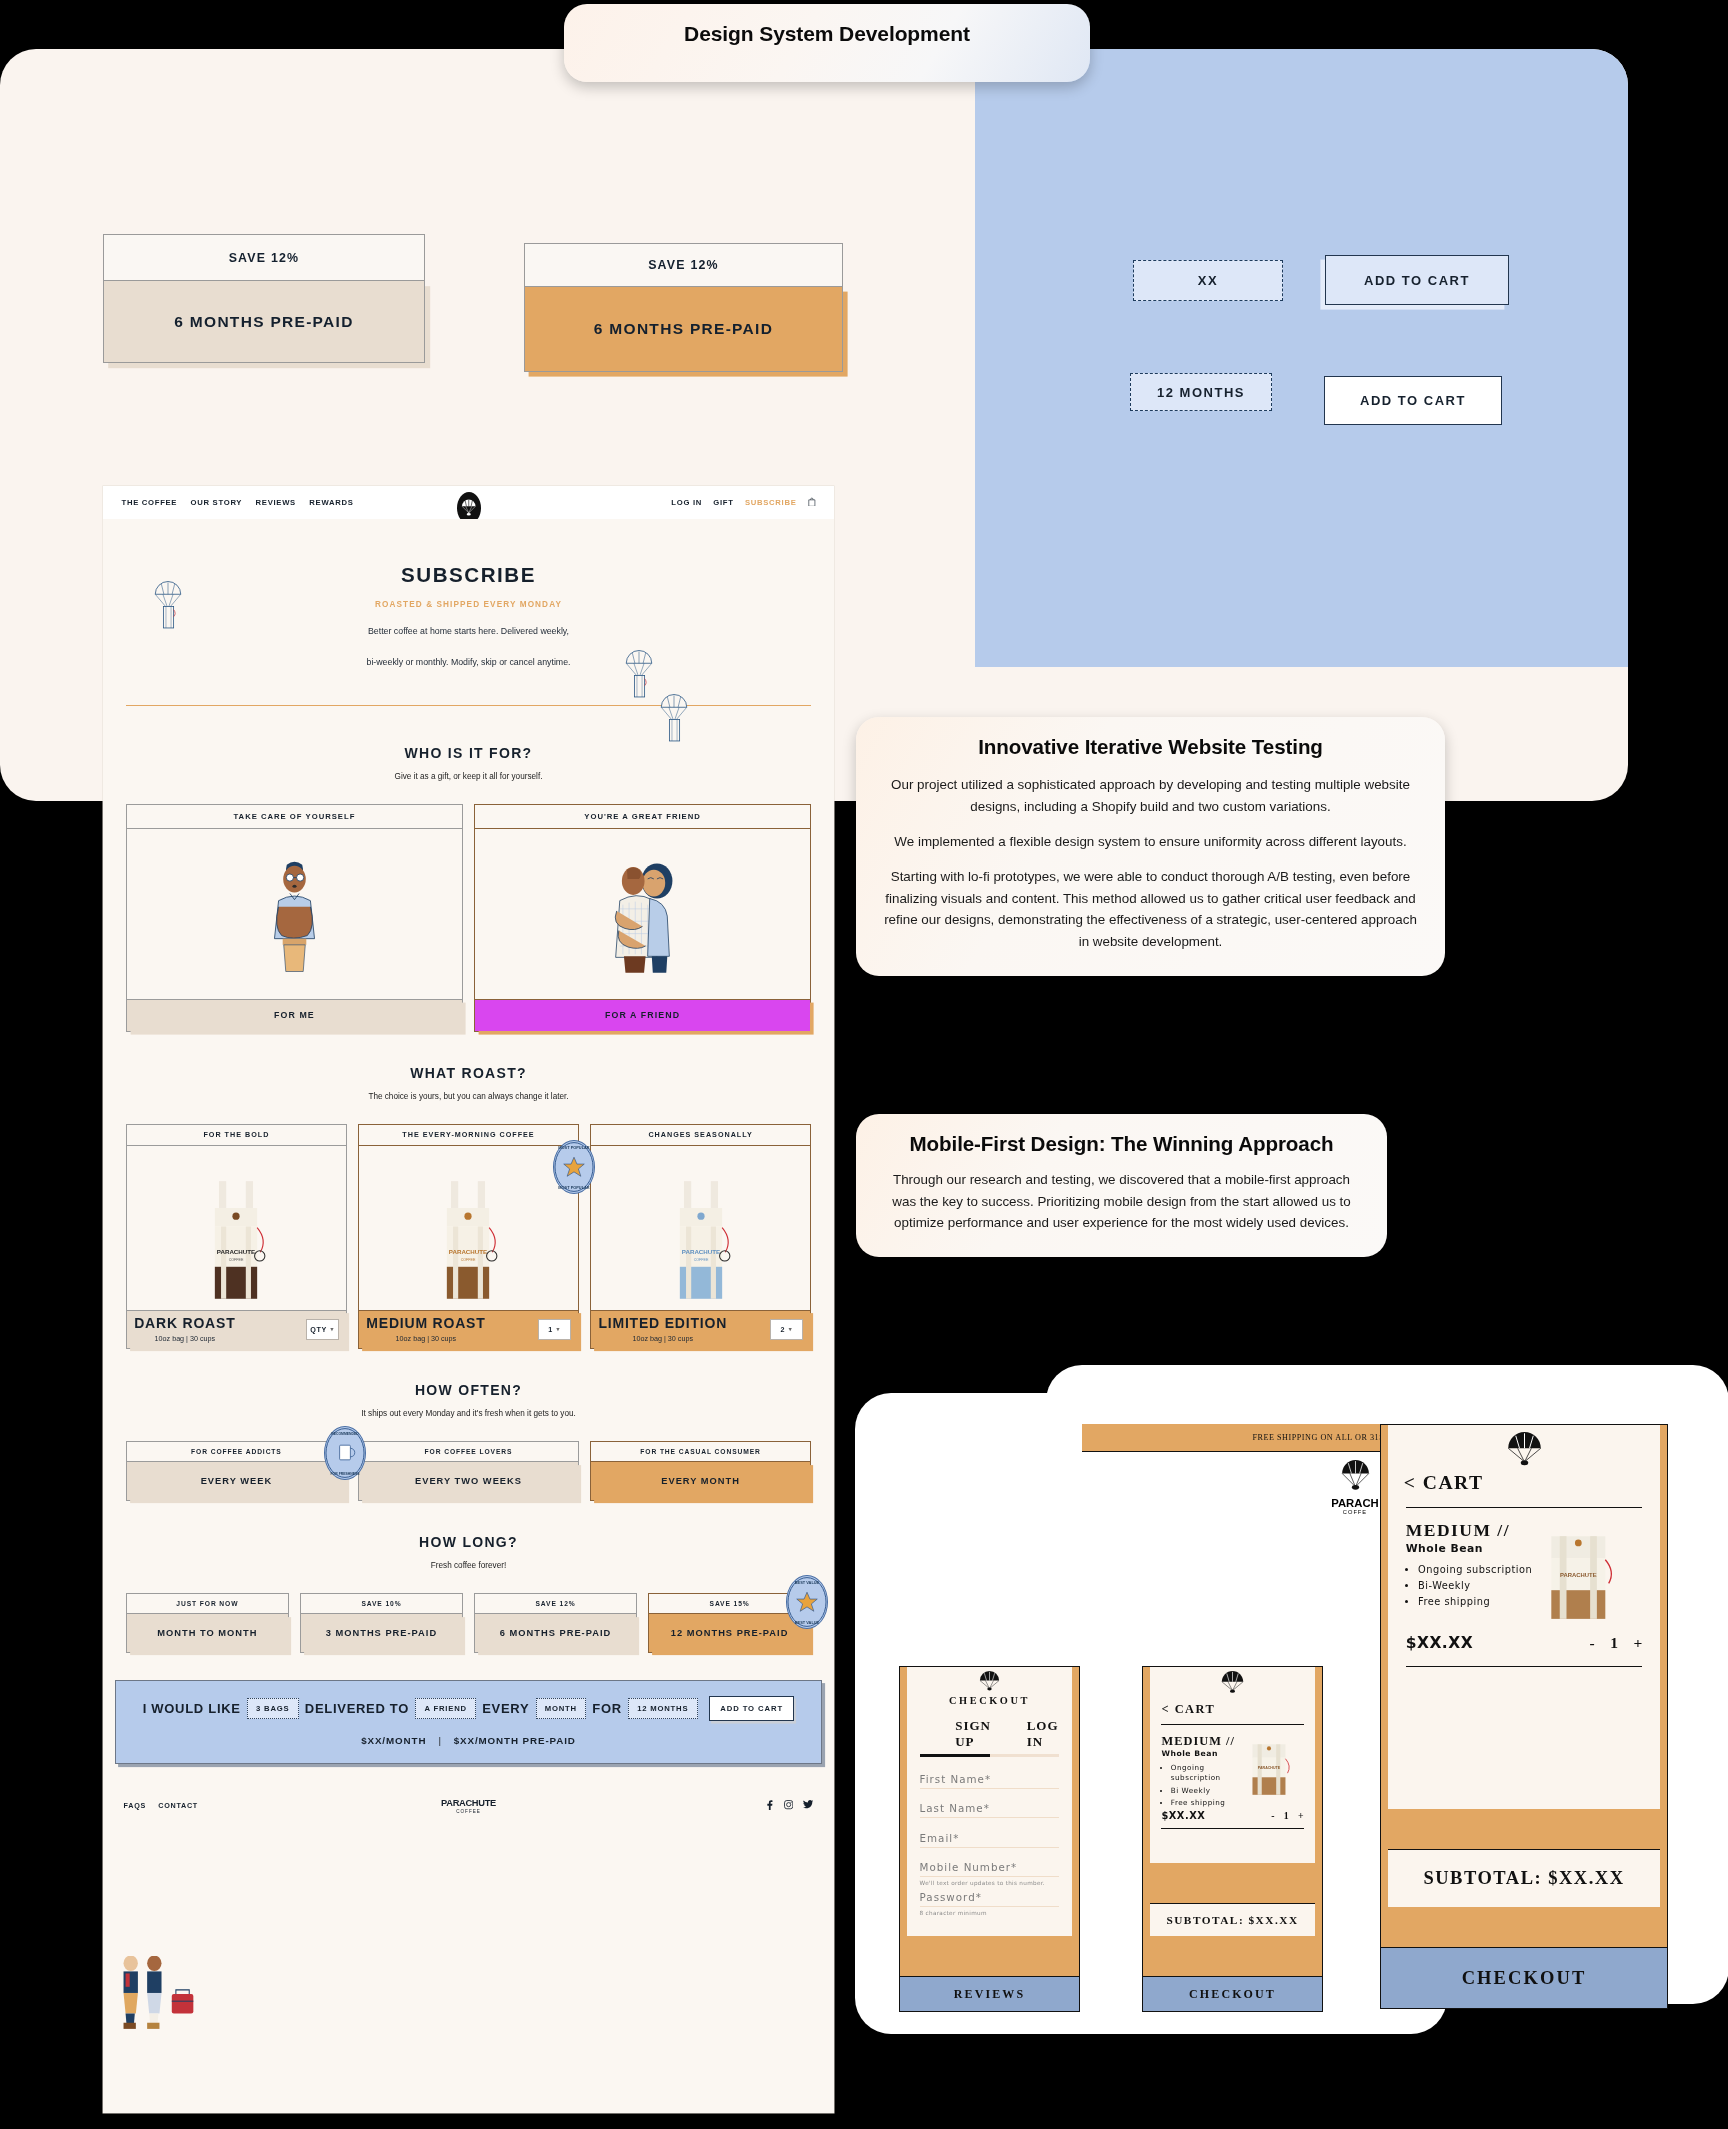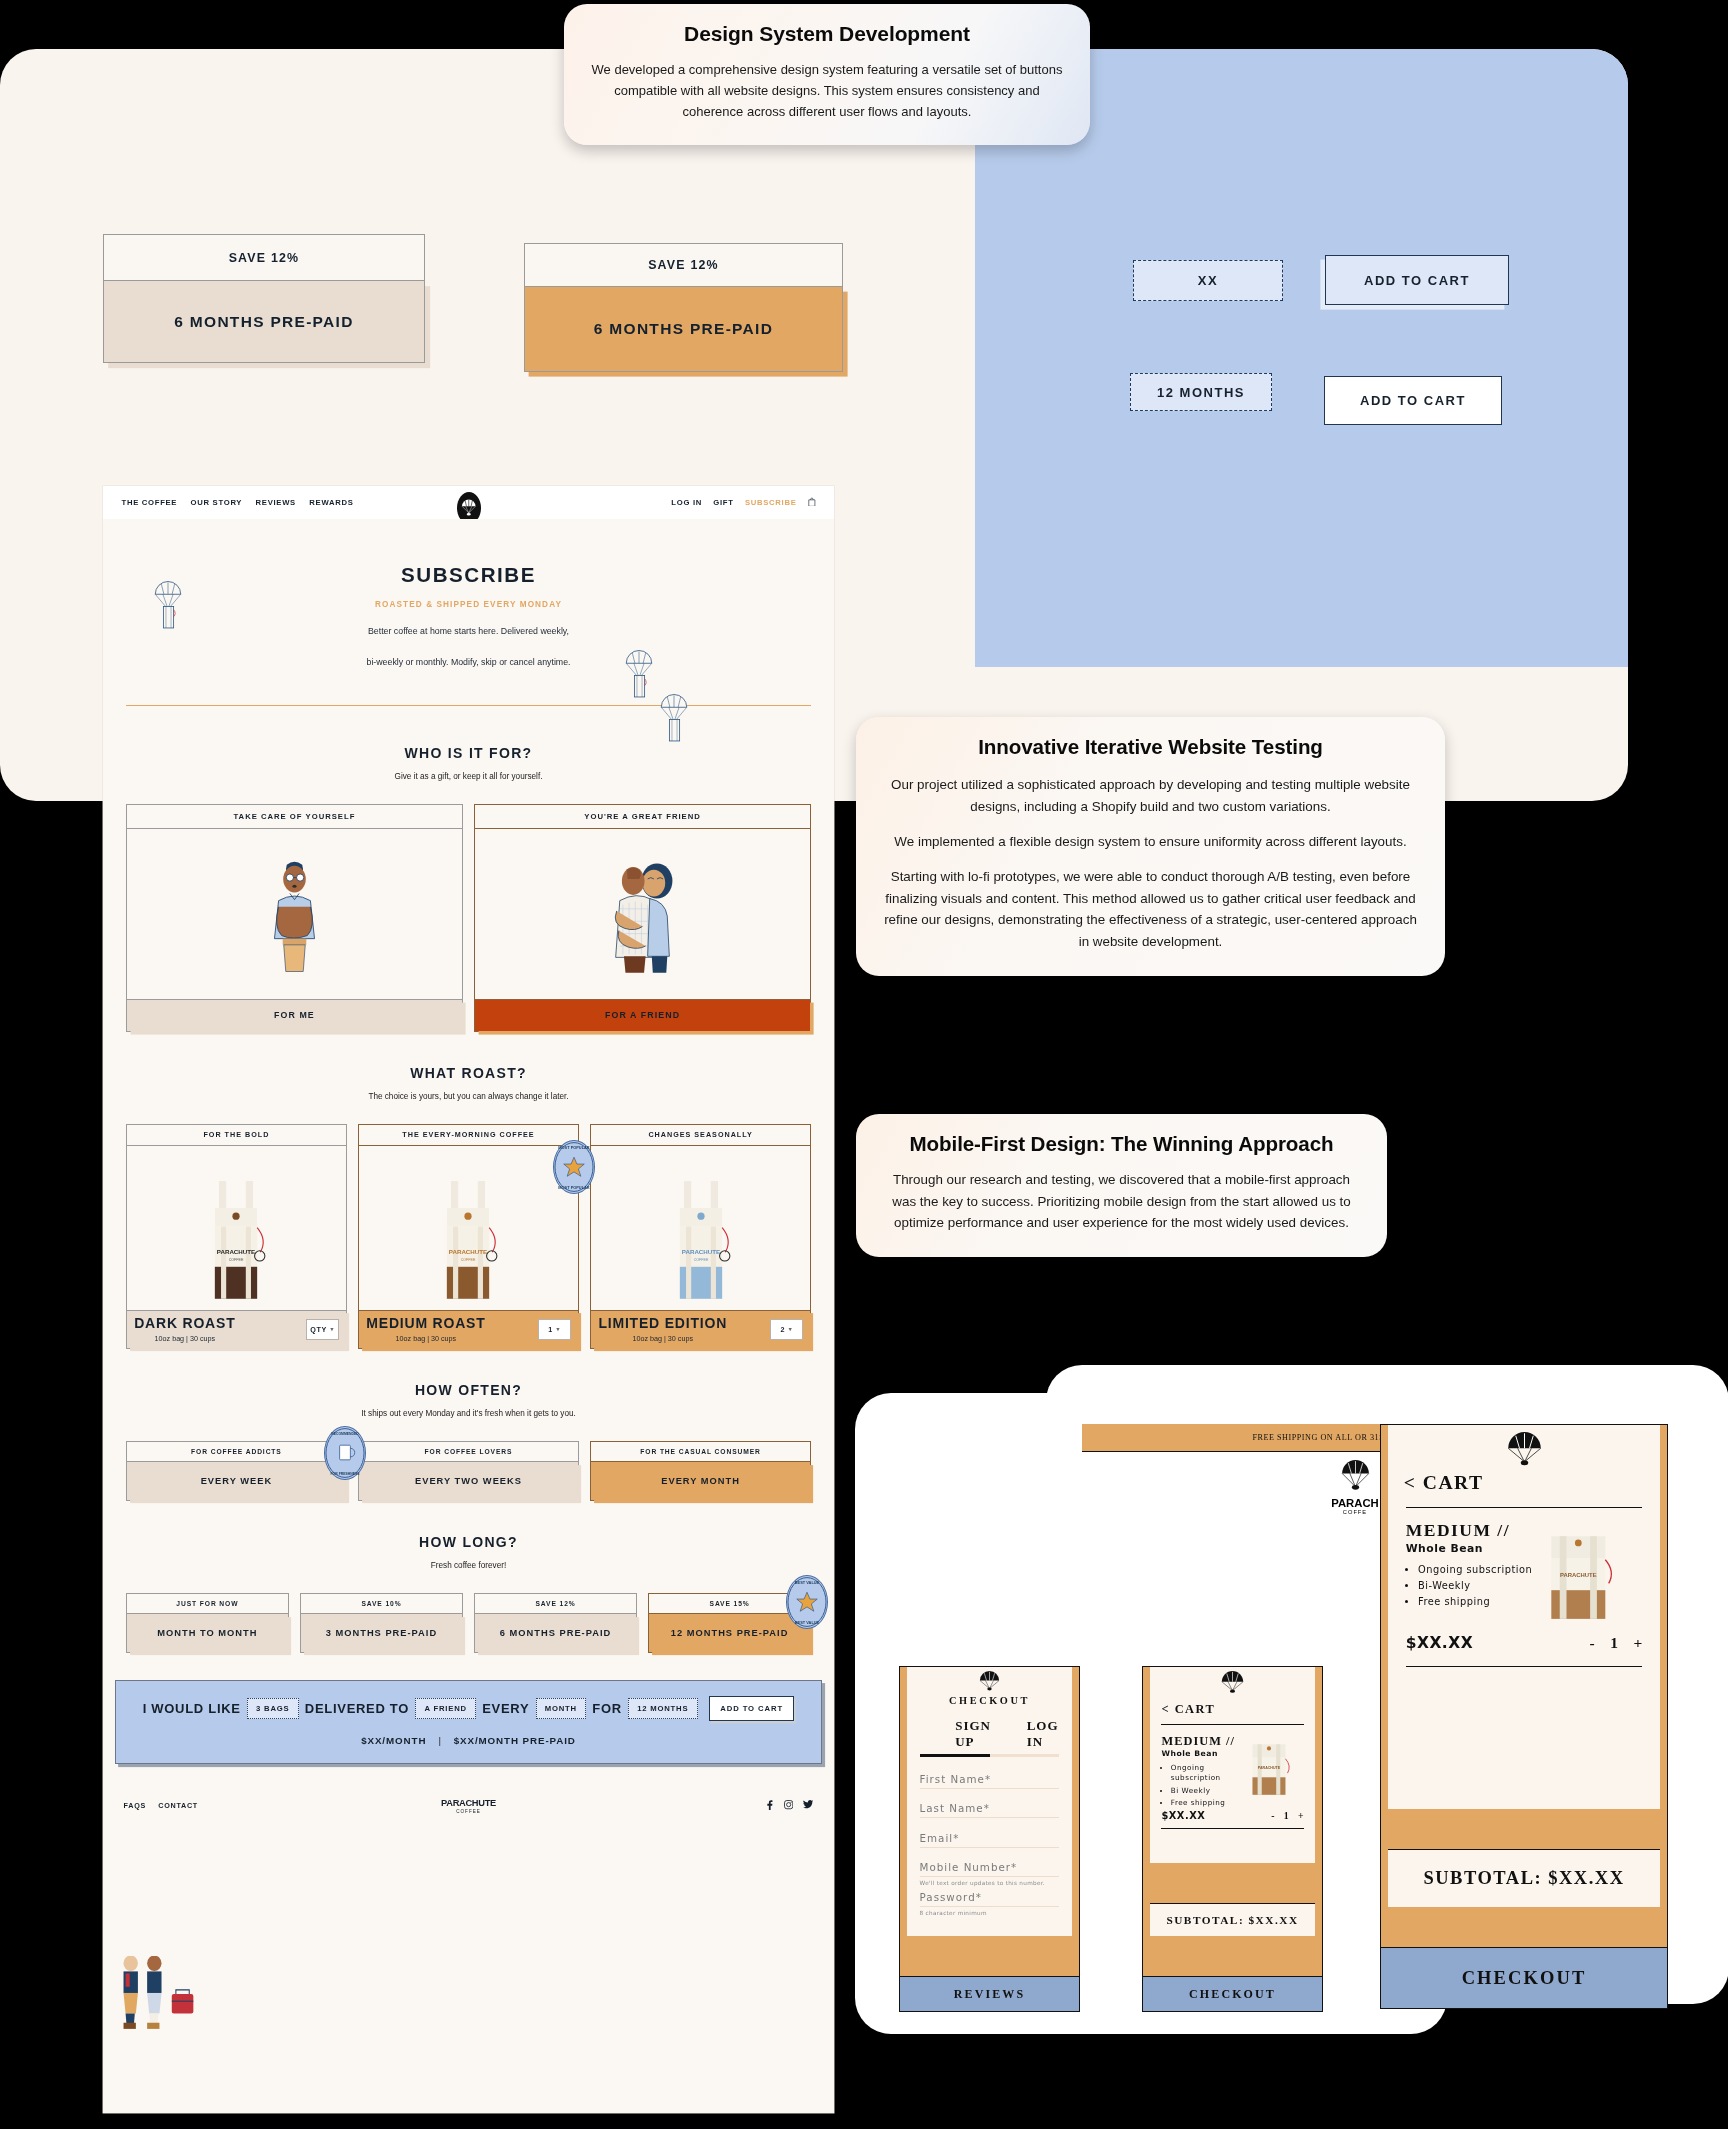--- a/index.html
+++ b/index.html
@@ -149,21 +149,21 @@
     border-bottom:0.8px solid #9b9b9b;
   }
   .pcard.sel .phead { border-bottom-color:#8a6239; }
   .pcard .pbody { height:170px; display:flex; align-items:center; justify-content:center; }
   .pcard .pfoot {
     height:32px; display:flex; align-items:center; justify-content:center;
     font-size:8.8px; font-weight:700; letter-spacing:1.1px;
     border-top:0.8px solid #9b9b9b; background:#e8ddd0;
     box-shadow: 3.6px 3.6px 0 0 #e8ddd0;
   }
-  .pcard.sel .pfoot { background:#c2410c; border-top-color:#8a6239; box-shadow:3.6px 3.6px 0 0 #e2a763;}
+  .pcard.sel .pfoot { background:#d946ef; border-top-color:#8a6239; box-shadow:3.6px 3.6px 0 0 #e2a763;}
 
   .rcard { flex:1; border:0.7px solid #9b9b9b; background:#fbf7f2; position:relative; }
   .rcard.sel { border-color:#8a6239; }
   .rcard .rhead {
     height:20.6px; display:flex; align-items:center; justify-content:center;
     font-size:7.2px; font-weight:700; letter-spacing:1px;
     border-bottom:0.7px solid #9b9b9b;
   }
   .rcard.sel .rhead { border-bottom-color:#8a6239; }
   .rcard .rbody { height:164px; display:flex; align-items:flex-end; justify-content:center; padding-bottom:4.1px;}
@@ -794,21 +794,20 @@
       <div class="cart-rule2" style="margin:13.4px 17.5px 0 17.5px;"></div>
     </div>
     <div class="subtotal-wrap" style="height:58px;">
       <span class="subtotal" style="font-size:18.5px;">SUBTOTAL: $XX.XX</span>
     </div>
     <div class="cta">CHECKOUT</div>
   </div>
 
   <div class="note-card abs" id="card-design-system">
     <div class="note-title">Design System Development</div>
-    <div class="note-p">We developed a comprehensive design system featuring a versatile set of buttons compatible with all website designs. This system ensures consistency and coherence across different user flows and layouts.</div>
   </div>
 
   <div class="note-card plain abs" id="card-testing">
     <div class="note-title">Innovative Iterative Website Testing</div>
     <div class="note-p">Our project utilized a sophisticated approach by developing and testing multiple website designs, including a Shopify build and two custom variations.</div>
     <div class="note-p">We implemented a flexible design system to ensure uniformity across different layouts.</div>
     <div class="note-p">Starting with lo-fi prototypes, we were able to conduct thorough A/B testing, even before finalizing visuals and content. This method allowed us to gather critical user feedback and refine our designs, demonstrating the effectiveness of a strategic, user-centered approach in website development.</div>
   </div>
 
   <div class="note-card plain abs" id="card-mobile">

